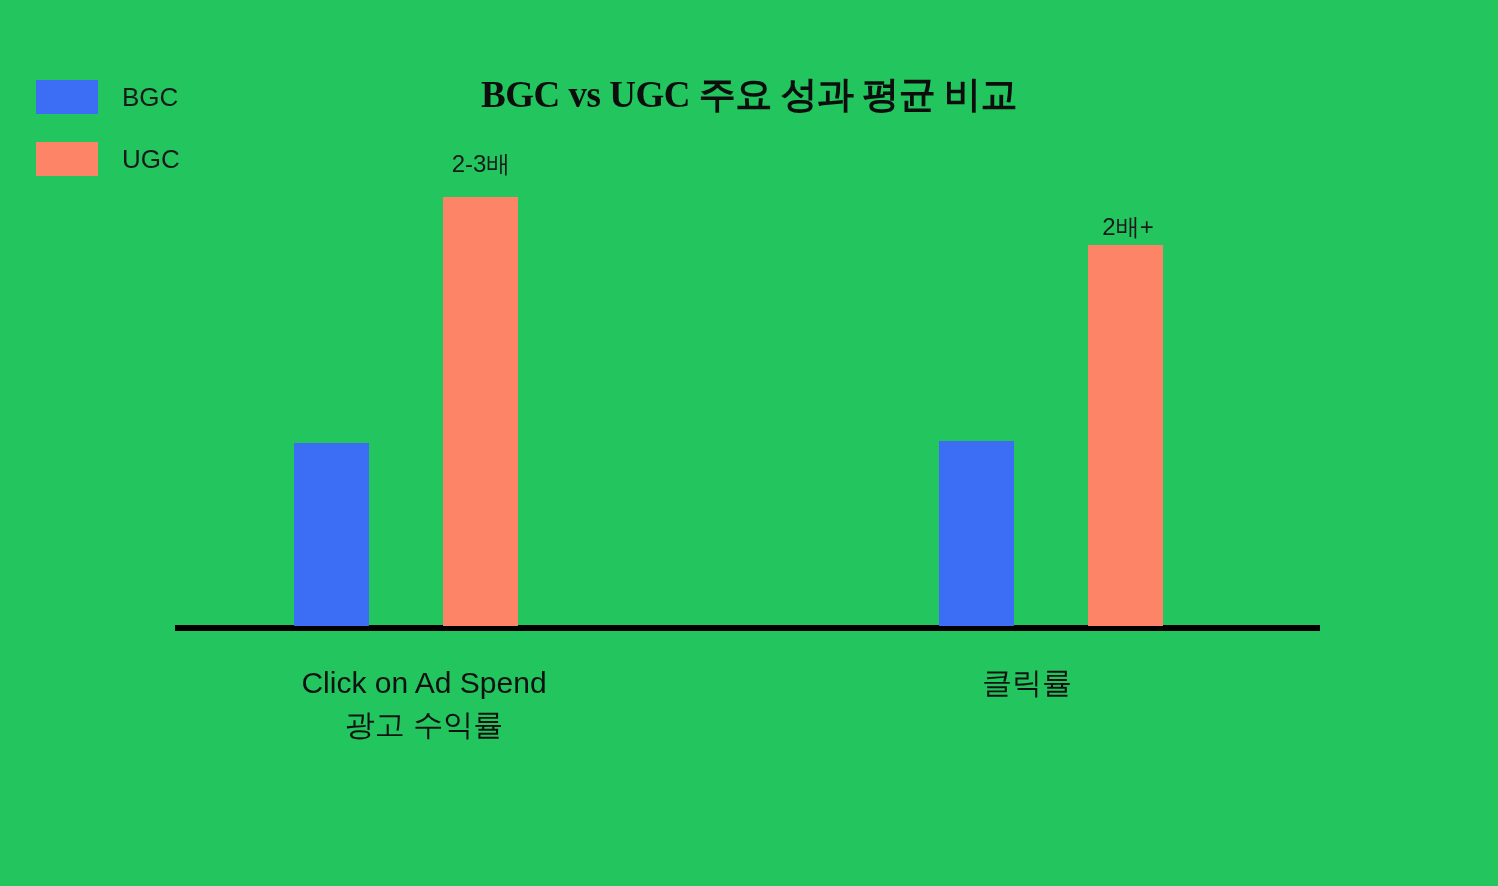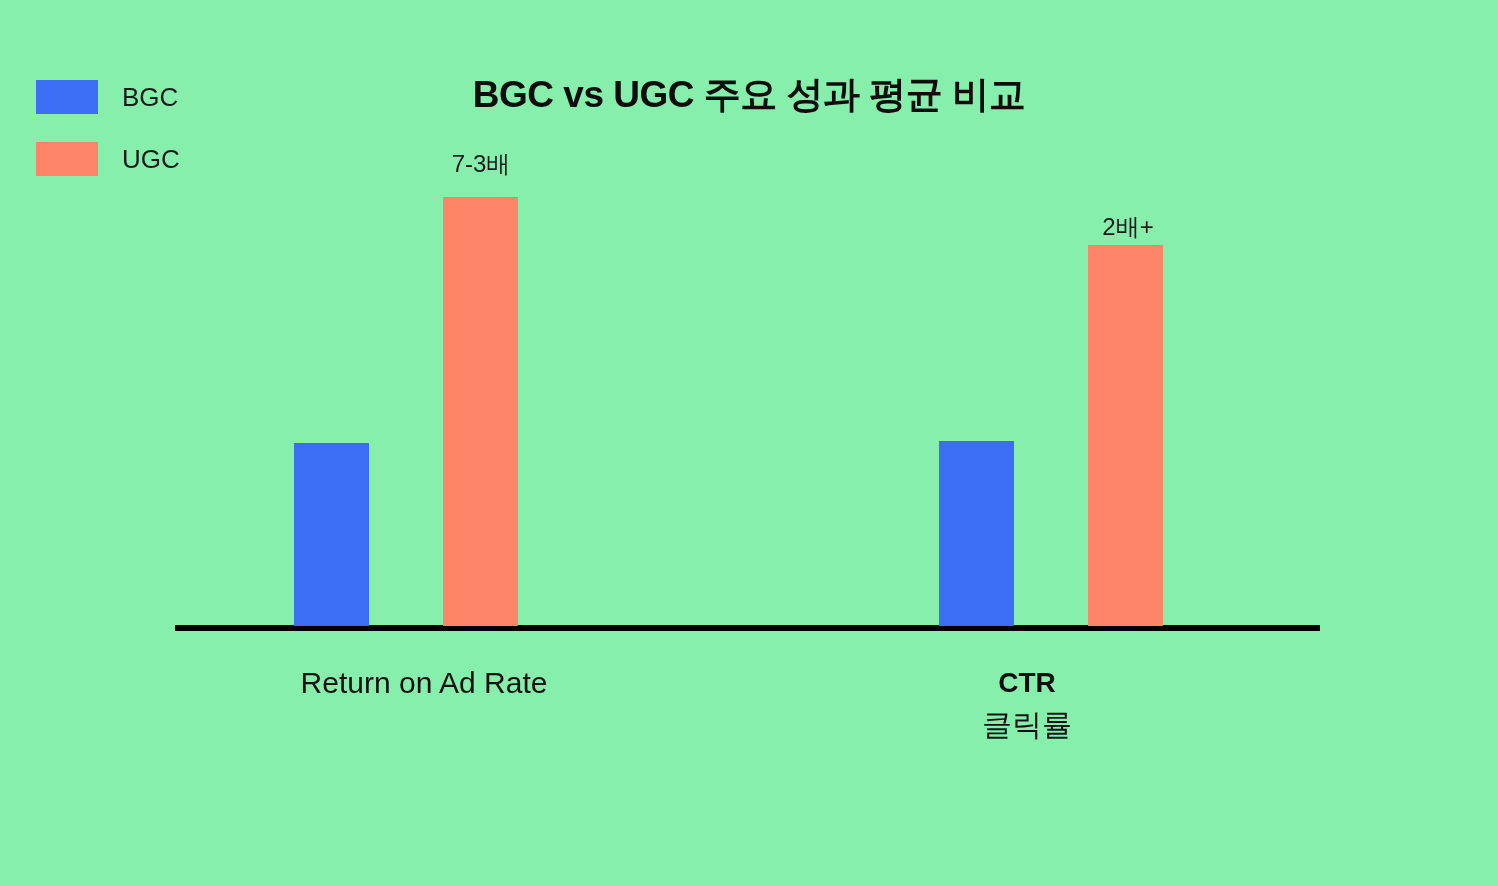--- a/index.html
+++ b/index.html
@@ -11,21 +11,21 @@
   body {
     font-family: "Liberation Sans", "DejaVu Sans", sans-serif;
     color: #111111;
     -webkit-font-smoothing: antialiased;
   }
 
   #canvas {
     position: relative;
     width: 1498px;
     height: 886px;
-    background: #86efac;
+    background: #22c55e;
     overflow: hidden;
   }
 
   
   .legend {
     position: absolute;
     left: 36px;
     top: 80px;
     width: 240px;
   }
@@ -54,20 +54,21 @@
     position: absolute;
     left: 0;
     top: 70px;
     width: 1498px;
     text-align: center;
     font-size: 37px;
     font-weight: 700;
     letter-spacing: -0.5px;
     color: #0d0d0d;
     white-space: nowrap;
+    font-family: Liberation Serif, serif;
   }
 
   
   .plot {
     position: absolute;
     left: 0;
     top: 0;
     width: 1498px;
     height: 886px;
   }
@@ -139,29 +140,29 @@
   </div>
 
   <div class="chart-title">BGC vs UGC 주요 성과 평균 비교</div>
 
   <div class="plot">
 
     <div class="axis-line"></div>
 
     <div class="bar" style="left:294px; width:75px; height:183px; background:#3c6df5;"></div>
     <div class="bar" style="left:443px; width:75px; height:429px; background:#fd8467;"></div>
-    <div class="bar-annotation" style="left:481px; top:152px;">7-3배</div>
+    <div class="bar-annotation" style="left:481px; top:152px;">2-3배</div>
 
     <div class="bar" style="left:939px; width:75px; height:185px; background:#3c6df5;"></div>
     <div class="bar" style="left:1088px; width:75px; height:381px; background:#fd8467;"></div>
     <div class="bar-annotation" style="left:1128px; top:215px;">2배+</div>
 
     <div class="cat-label" style="left:424px; top:662px;">
-      <div class="full">Return on Ad Rate</div>
+      <div class="full">Click on Ad Spend</div>
+      <div class="korean">광고 수익률</div>
     </div>
 
     <div class="cat-label" style="left:1027px; top:662px;">
-      <div class="abbr">CTR</div>
       <div class="korean">클릭률</div>
     </div>
 
   </div>
 </div>
 
 </body></html>

